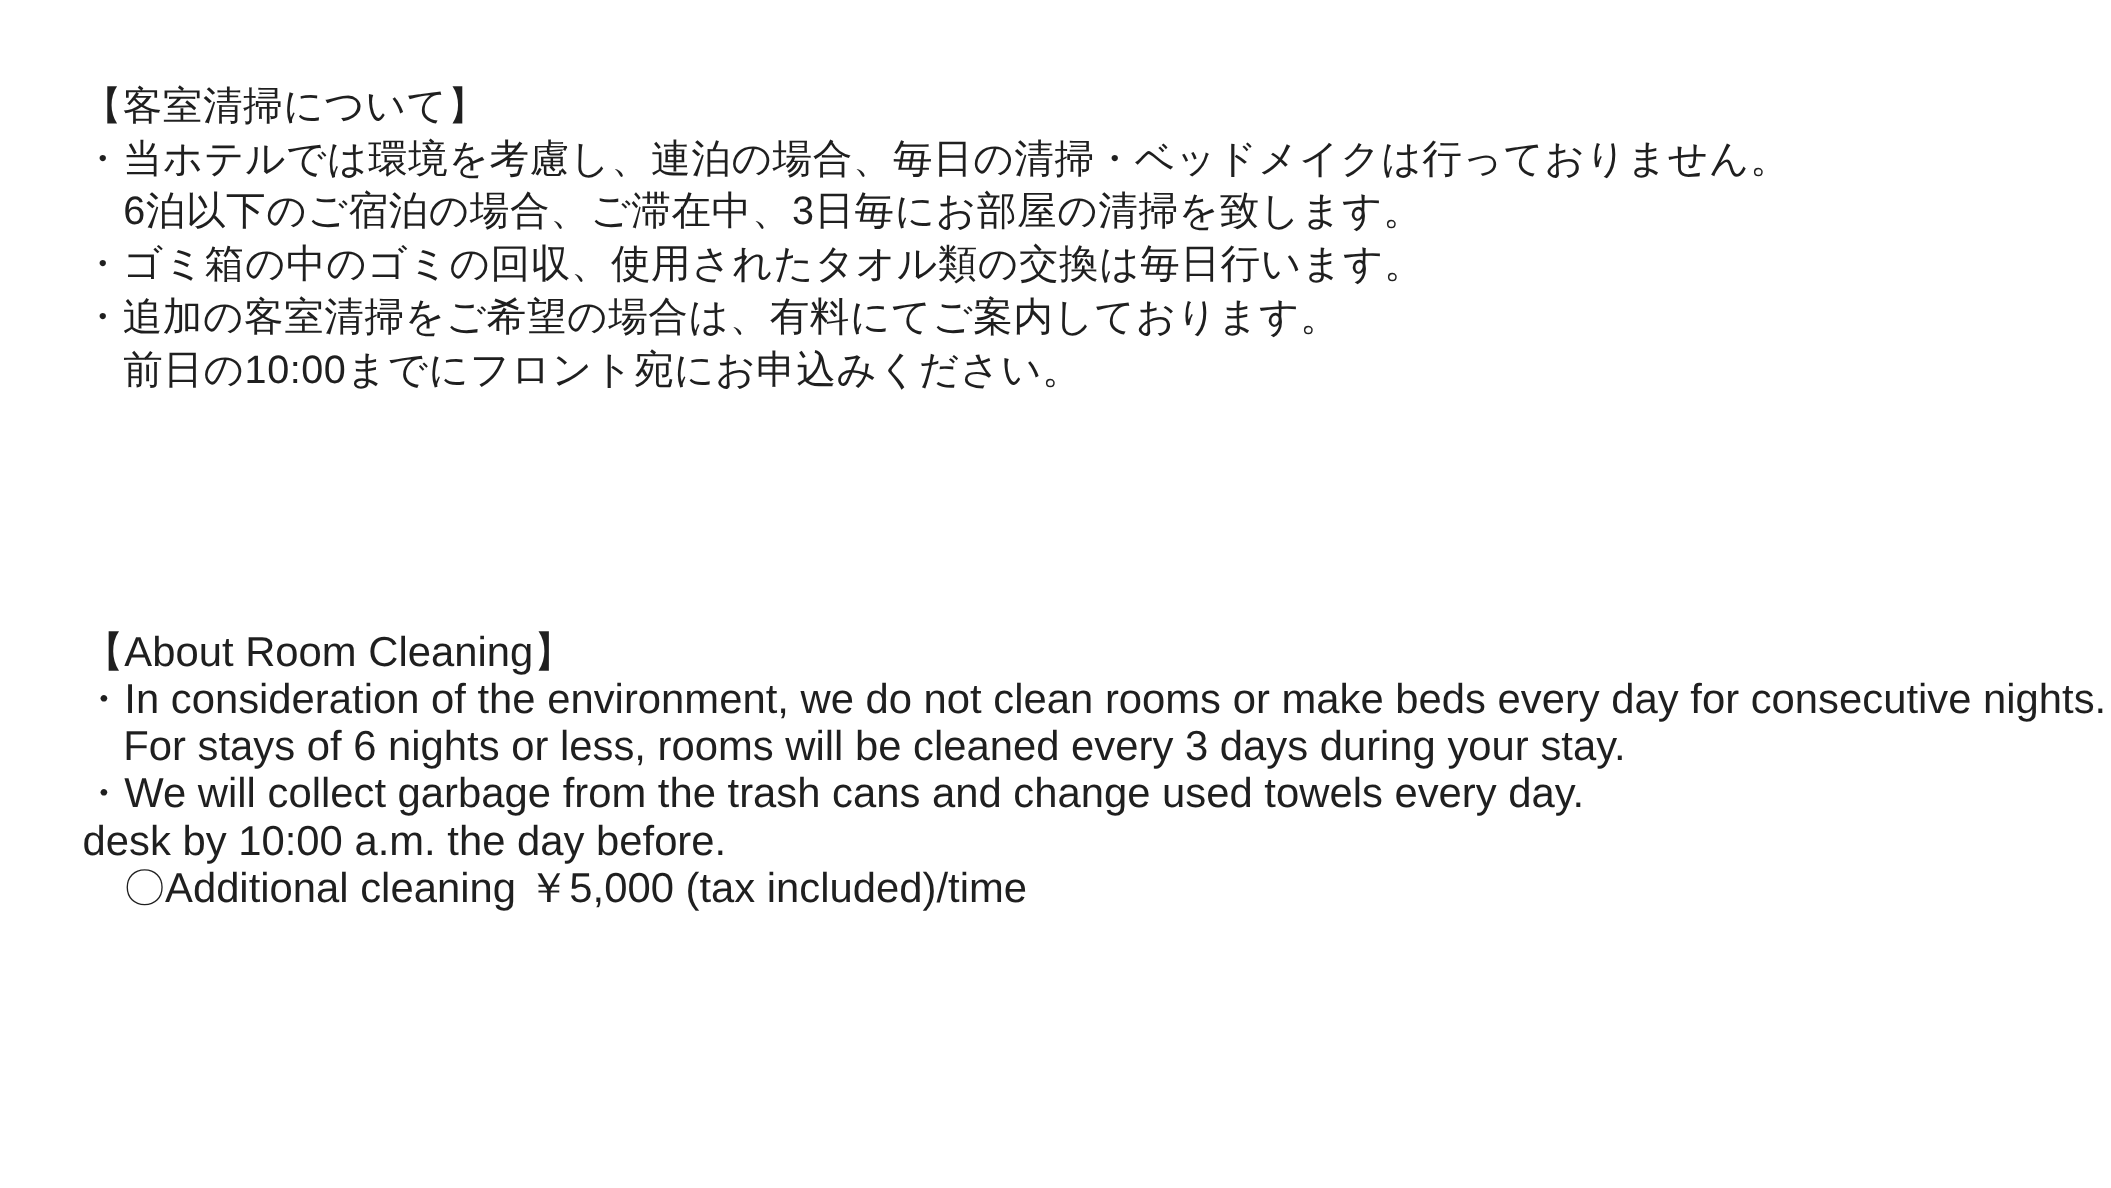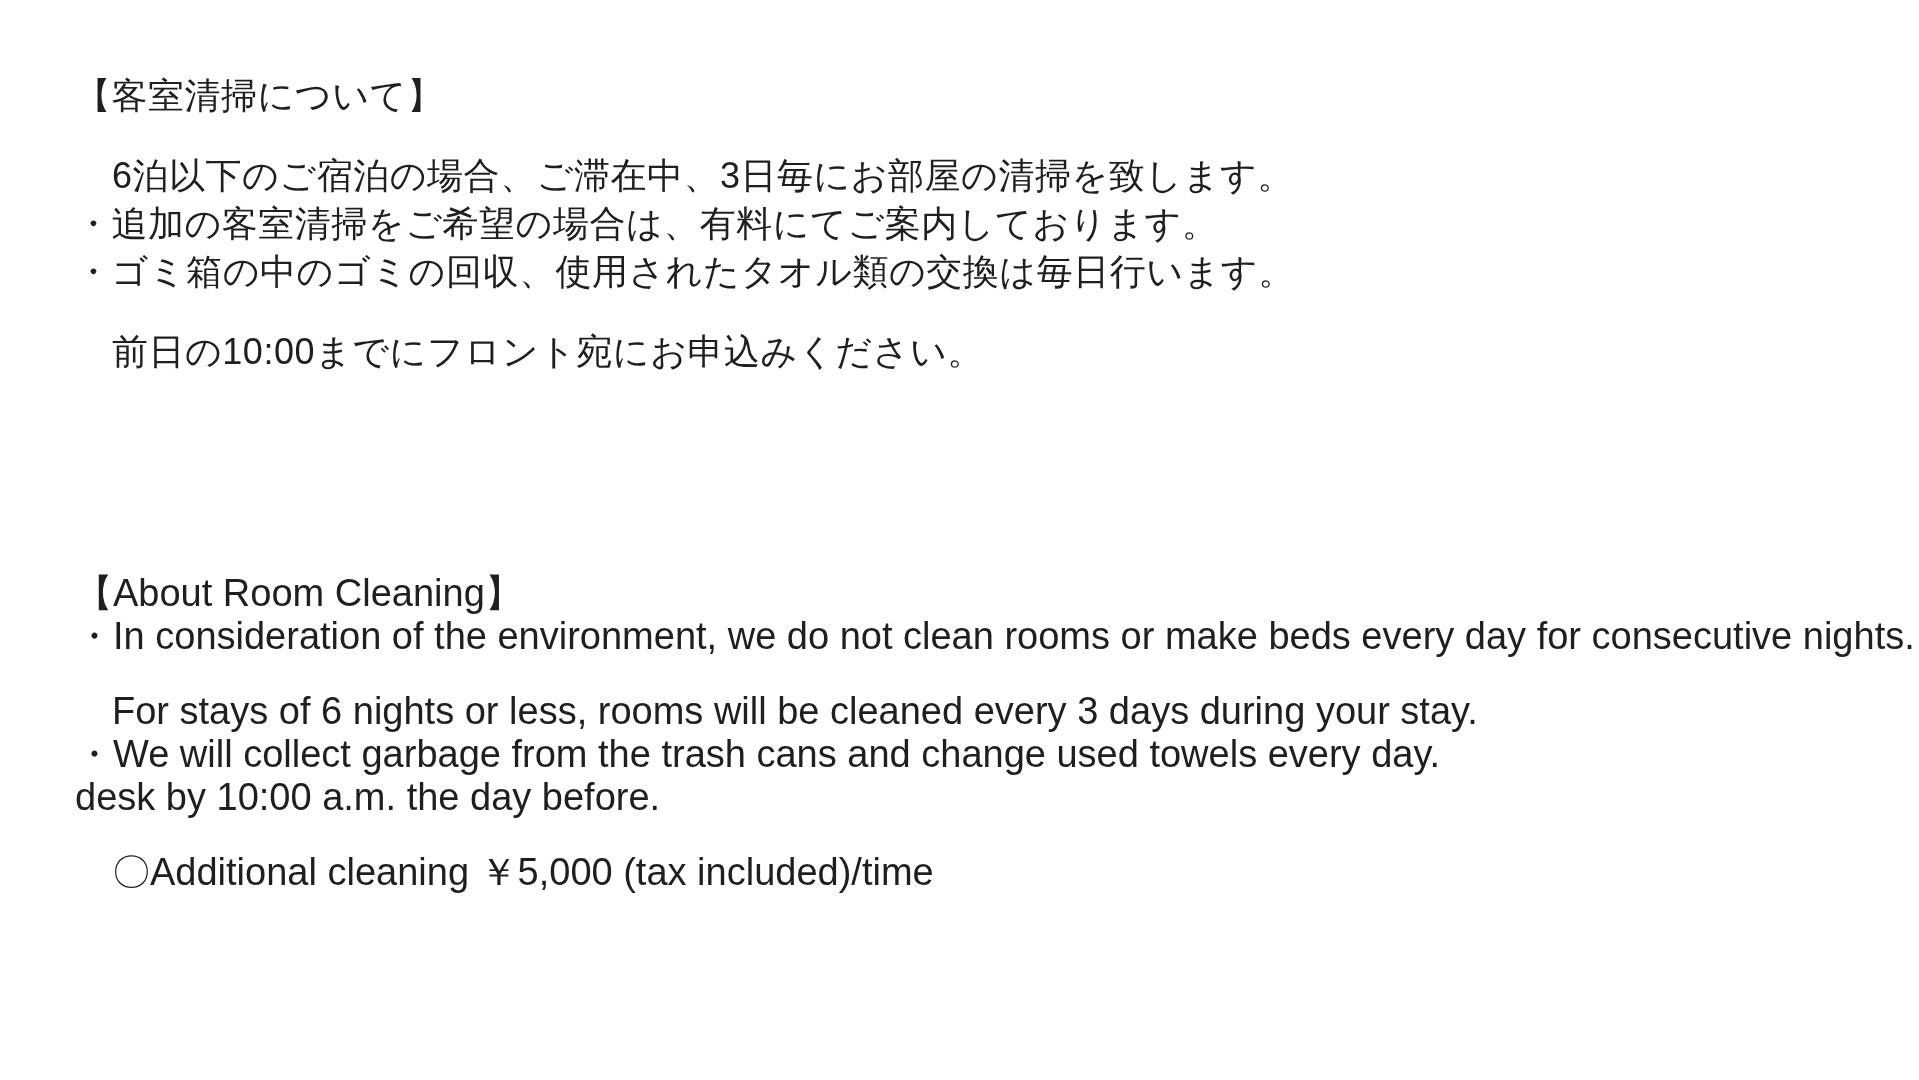--- a/index.html
+++ b/index.html
@@ -28,33 +28,34 @@
   .en-block {
     position: absolute;
     left: 75px;
     top: 572px;
     font-size: 38px;
     line-height: 43px;
     white-space: nowrap;
   }
   .line { white-space: nowrap; }
   .indent-0 { margin-left: 0; }
-  .indent-1 { margin-left: 37px; margin-top: 32px; }
+  .indent-1 { margin-left: 37px; }
   .outdent  { margin-left: 0; }
 </style>
 </head>
 <body>
 
 <div class="page">
 
   <div class="jp-block">
     <div class="line indent-0">【客室清掃について】</div>
+    <div class="line indent-0">・当ホテルでは環境を考慮し、連泊の場合、毎日の清掃・ベッドメイクは行っておりません。</div>
     <div class="line indent-1">6泊以下のご宿泊の場合、ご滞在中、3日毎にお部屋の清掃を致します。</div>
+    <div class="line indent-0">・ゴミ箱の中のゴミの回収、使用されたタオル類の交換は毎日行います。</div>
     <div class="line indent-0">・追加の客室清掃をご希望の場合は、有料にてご案内しております。</div>
-    <div class="line indent-0">・ゴミ箱の中のゴミの回収、使用されたタオル類の交換は毎日行います。</div>
     <div class="line indent-1">前日の10:00までにフロント宛にお申込みください。</div>
   </div>
 
   <div class="en-block">
     <div class="line indent-0">【About Room Cleaning】</div>
     <div class="line indent-0">・In consideration of the environment, we do not clean rooms or make beds every day for consecutive nights.</div>
     <div class="line indent-1">For stays of 6 nights or less, rooms will be cleaned every 3 days during your stay.</div>
     <div class="line indent-0">・We will collect garbage from the trash cans and change used towels every day.</div>
     <div class="line outdent">desk by 10:00 a.m. the day before.</div>
     <div class="line indent-1">〇Additional cleaning ￥5,000 (tax included)/time</div>

